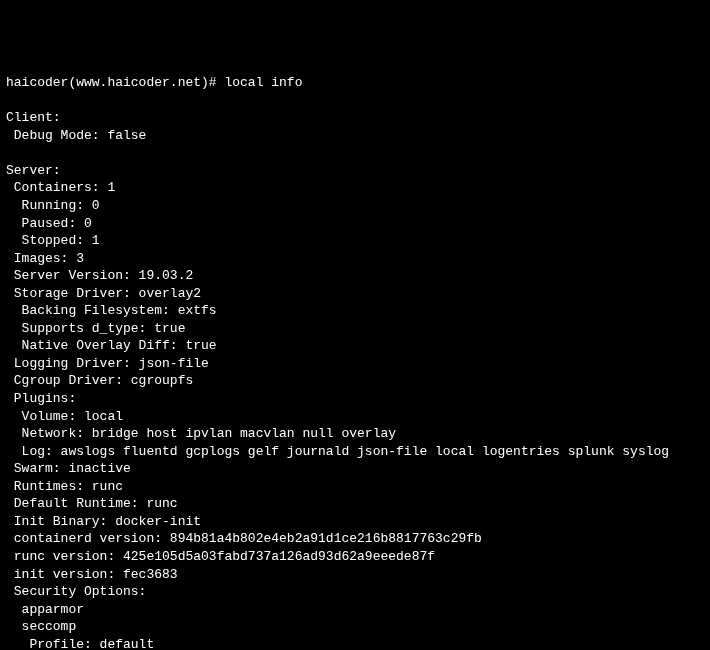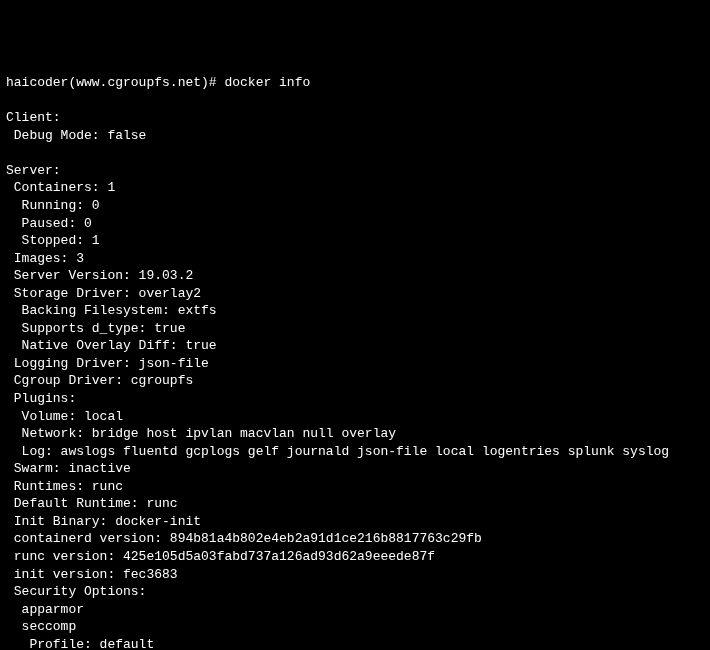--- a/index.html
+++ b/index.html
@@ -21,17 +21,17 @@
     }
     .line {
       white-space: pre;
     }
   </style>
 </head>
 <body>
 
 
 
-<div class="line"><span>haicoder(www.cgroupfs.net)# </span><span>docker info</span></div>
+<div class="line"><span>haicoder(www.haicoder.net)# </span><span>local info</span></div>
 <div id="output"><div class="line">Client:</div><div class="line"> Debug Mode: false</div><div class="line">&nbsp;</div><div class="line">Server:</div><div class="line"> Containers: 1</div><div class="line">  Running: 0</div><div class="line">  Paused: 0</div><div class="line">  Stopped: 1</div><div class="line"> Images: 3</div><div class="line"> Server Version: 19.03.2</div><div class="line"> Storage Driver: overlay2</div><div class="line">  Backing Filesystem: extfs</div><div class="line">  Supports d_type: true</div><div class="line">  Native Overlay Diff: true</div><div class="line"> Logging Driver: json-file</div><div class="line"> Cgroup Driver: cgroupfs</div><div class="line"> Plugins:</div><div class="line">  Volume: local</div><div class="line">  Network: bridge host ipvlan macvlan null overlay</div><div class="line">  Log: awslogs fluentd gcplogs gelf journald json-file local logentries splunk syslog</div><div class="line"> Swarm: inactive</div><div class="line"> Runtimes: runc</div><div class="line"> Default Runtime: runc</div><div class="line"> Init Binary: docker-init</div><div class="line"> containerd version: 894b81a4b802e4eb2a91d1ce216b8817763c29fb</div><div class="line"> runc version: 425e105d5a03fabd737a126ad93d62a9eeede87f</div><div class="line"> init version: fec3683</div><div class="line"> Security Options:</div><div class="line">  apparmor</div><div class="line">  seccomp</div><div class="line">   Profile: default</div></div>
 
 
 
 
 </body></html>

